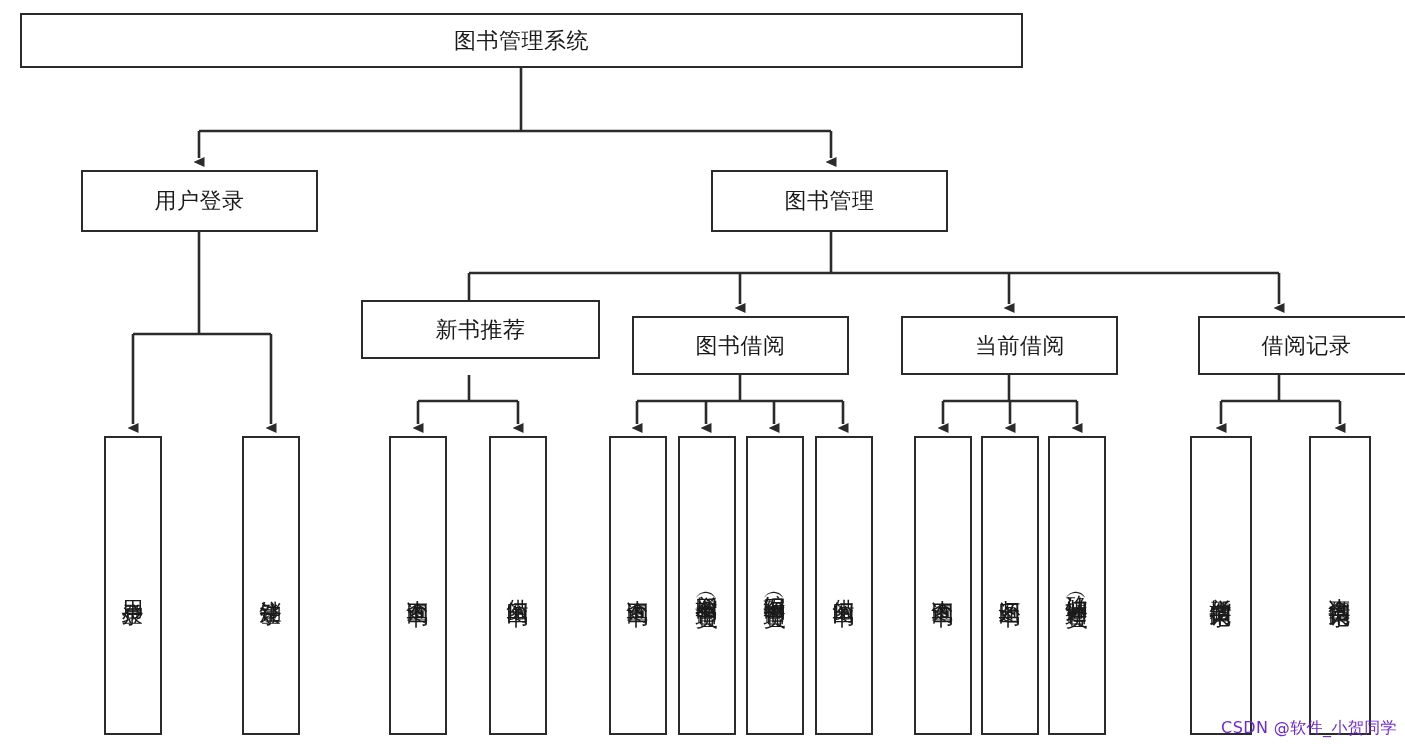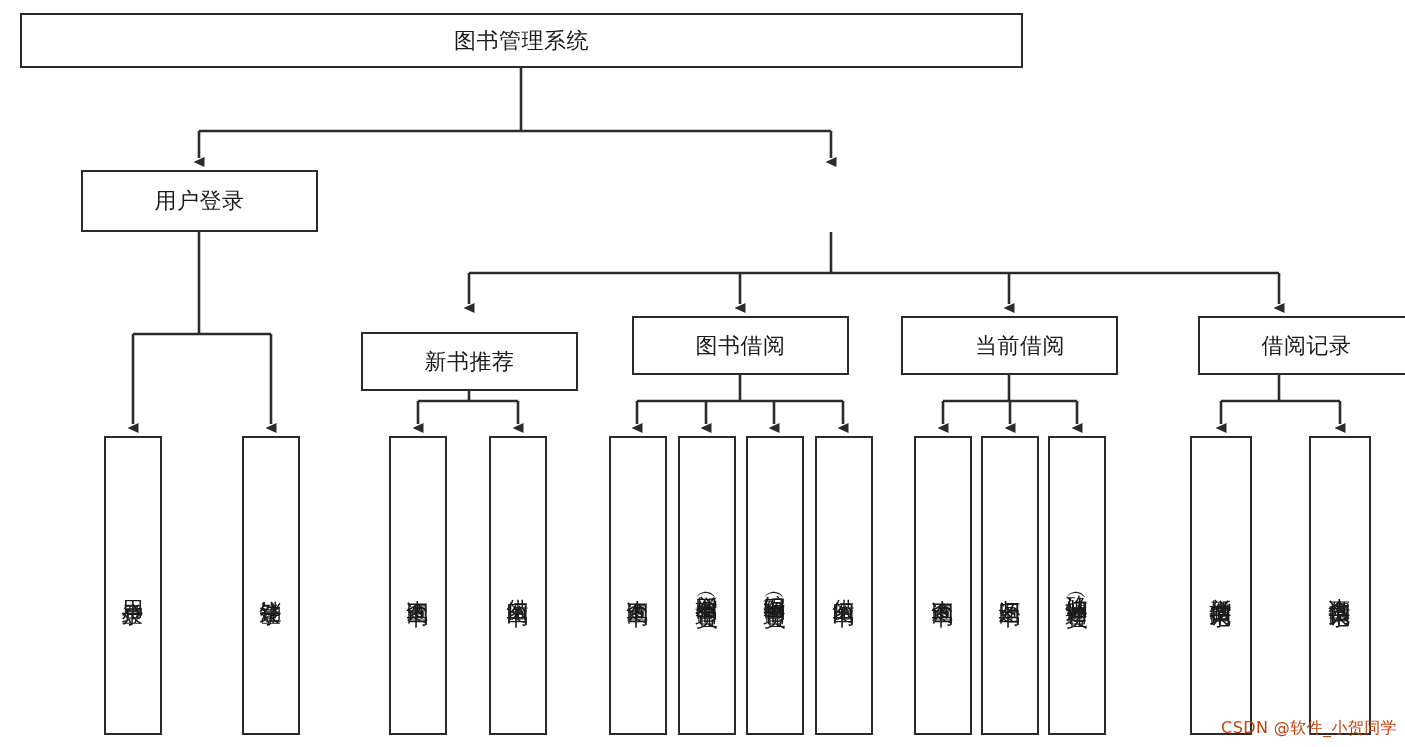--- a/index.html
+++ b/index.html
@@ -54,21 +54,21 @@
     font-size: 22px;
     line-height: 1.32;
     letter-spacing: 2px;
     white-space: nowrap;
   }
   #watermark {
     position: absolute;
     right: 8px;
     bottom: 8px;
     font-size: 16px;
-    color: #c2410c;
+    color: #6d28d9;
     letter-spacing: 0.4px;
     user-select: none;
     white-space: nowrap;
   }
 </style>
 </head>
 <body>
 
 <div id="diagram-root">
 
@@ -122,22 +122,25 @@
     </g>
   </svg>
 
   <div class="node horizontal" style="left:20px; top:13px; width:1003px; height:55px;">
     <span class="label">图书管理系统</span>
   </div>
 
   <div class="node horizontal" style="left:81px; top:170px; width:237px; height:62px;">
     <span class="label">用户登录</span>
   </div>
+  <div class="node horizontal" style="left:711px; top:170px; width:237px; height:62px;">
+    <span class="label">图书管理</span>
+  </div>
 
-  <div class="node horizontal" style="left:361px; top:332px; width:217px; height:59px;">
+  <div class="node horizontal" style="left:361px; top:300px; width:239px; height:59px;">
     <span class="label">新书推荐</span>
   </div>
   <div class="node horizontal" style="left:632px; top:316px; width:217px; height:59px;align-items:center;">
     <span class="label">图书借阅</span>
   </div>
   <div class="node horizontal" style="left:901px; top:316px; width:217px; height:59px;padding-left:21px;">
     <span class="label">当前借阅</span>
   </div>
   <div class="node horizontal" style="left:1171px; top:316px; width:217px; height:59px;margin-left:27px;">
     <span class="label">借阅记录</span>

